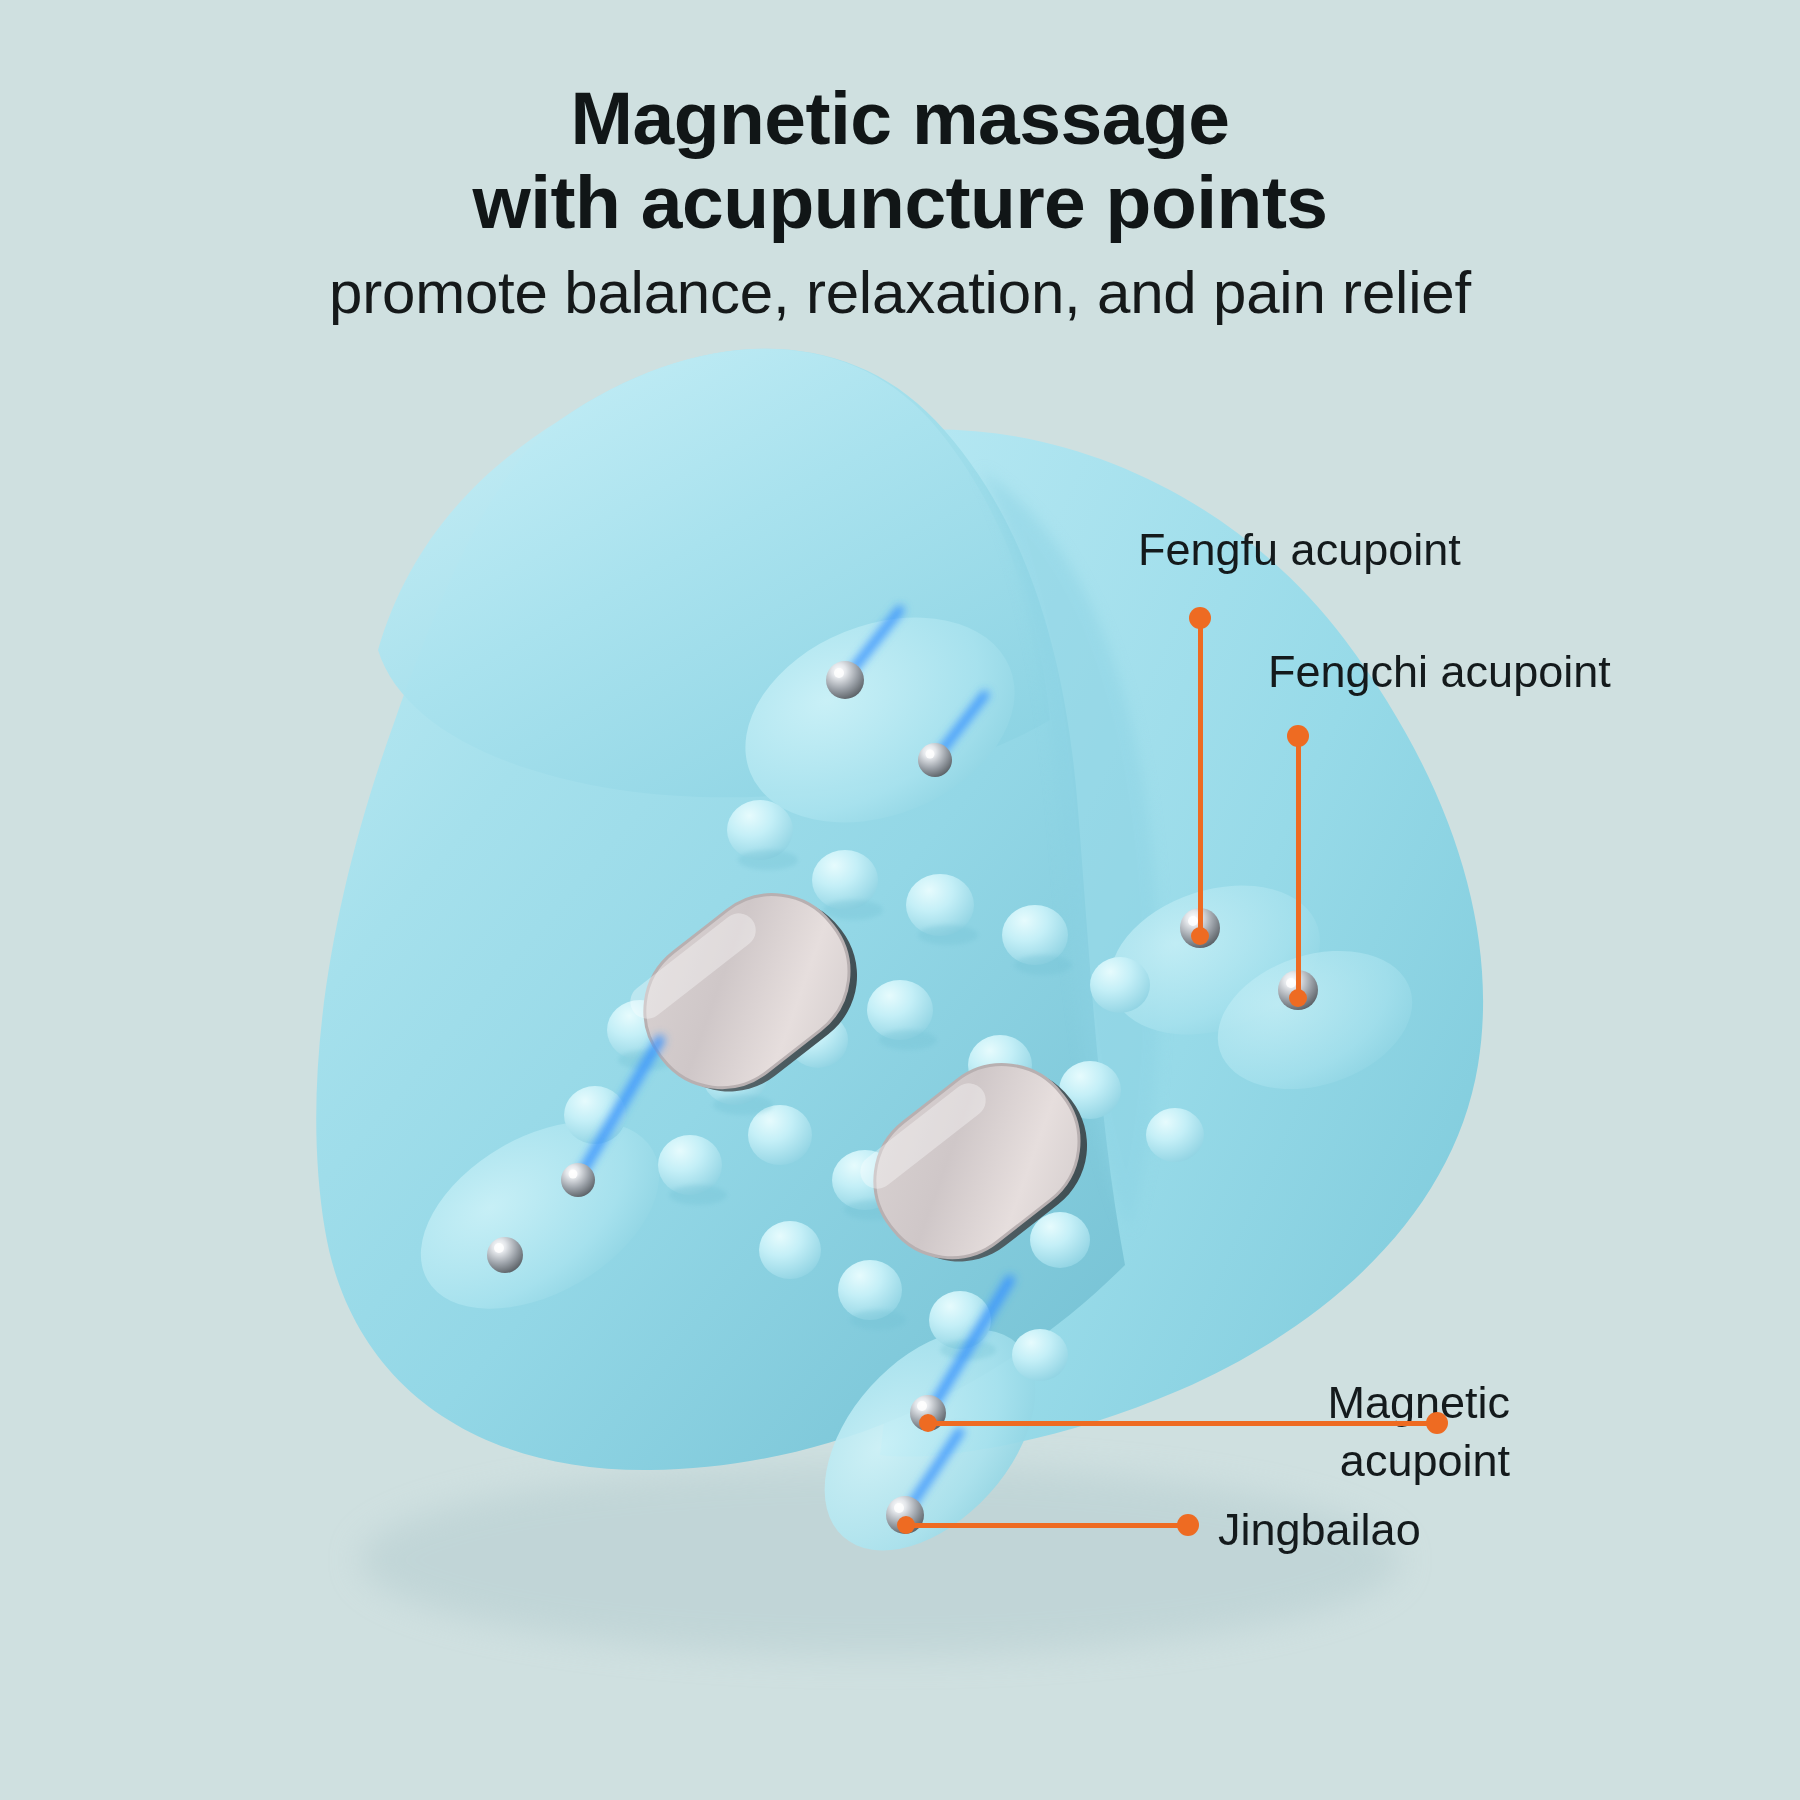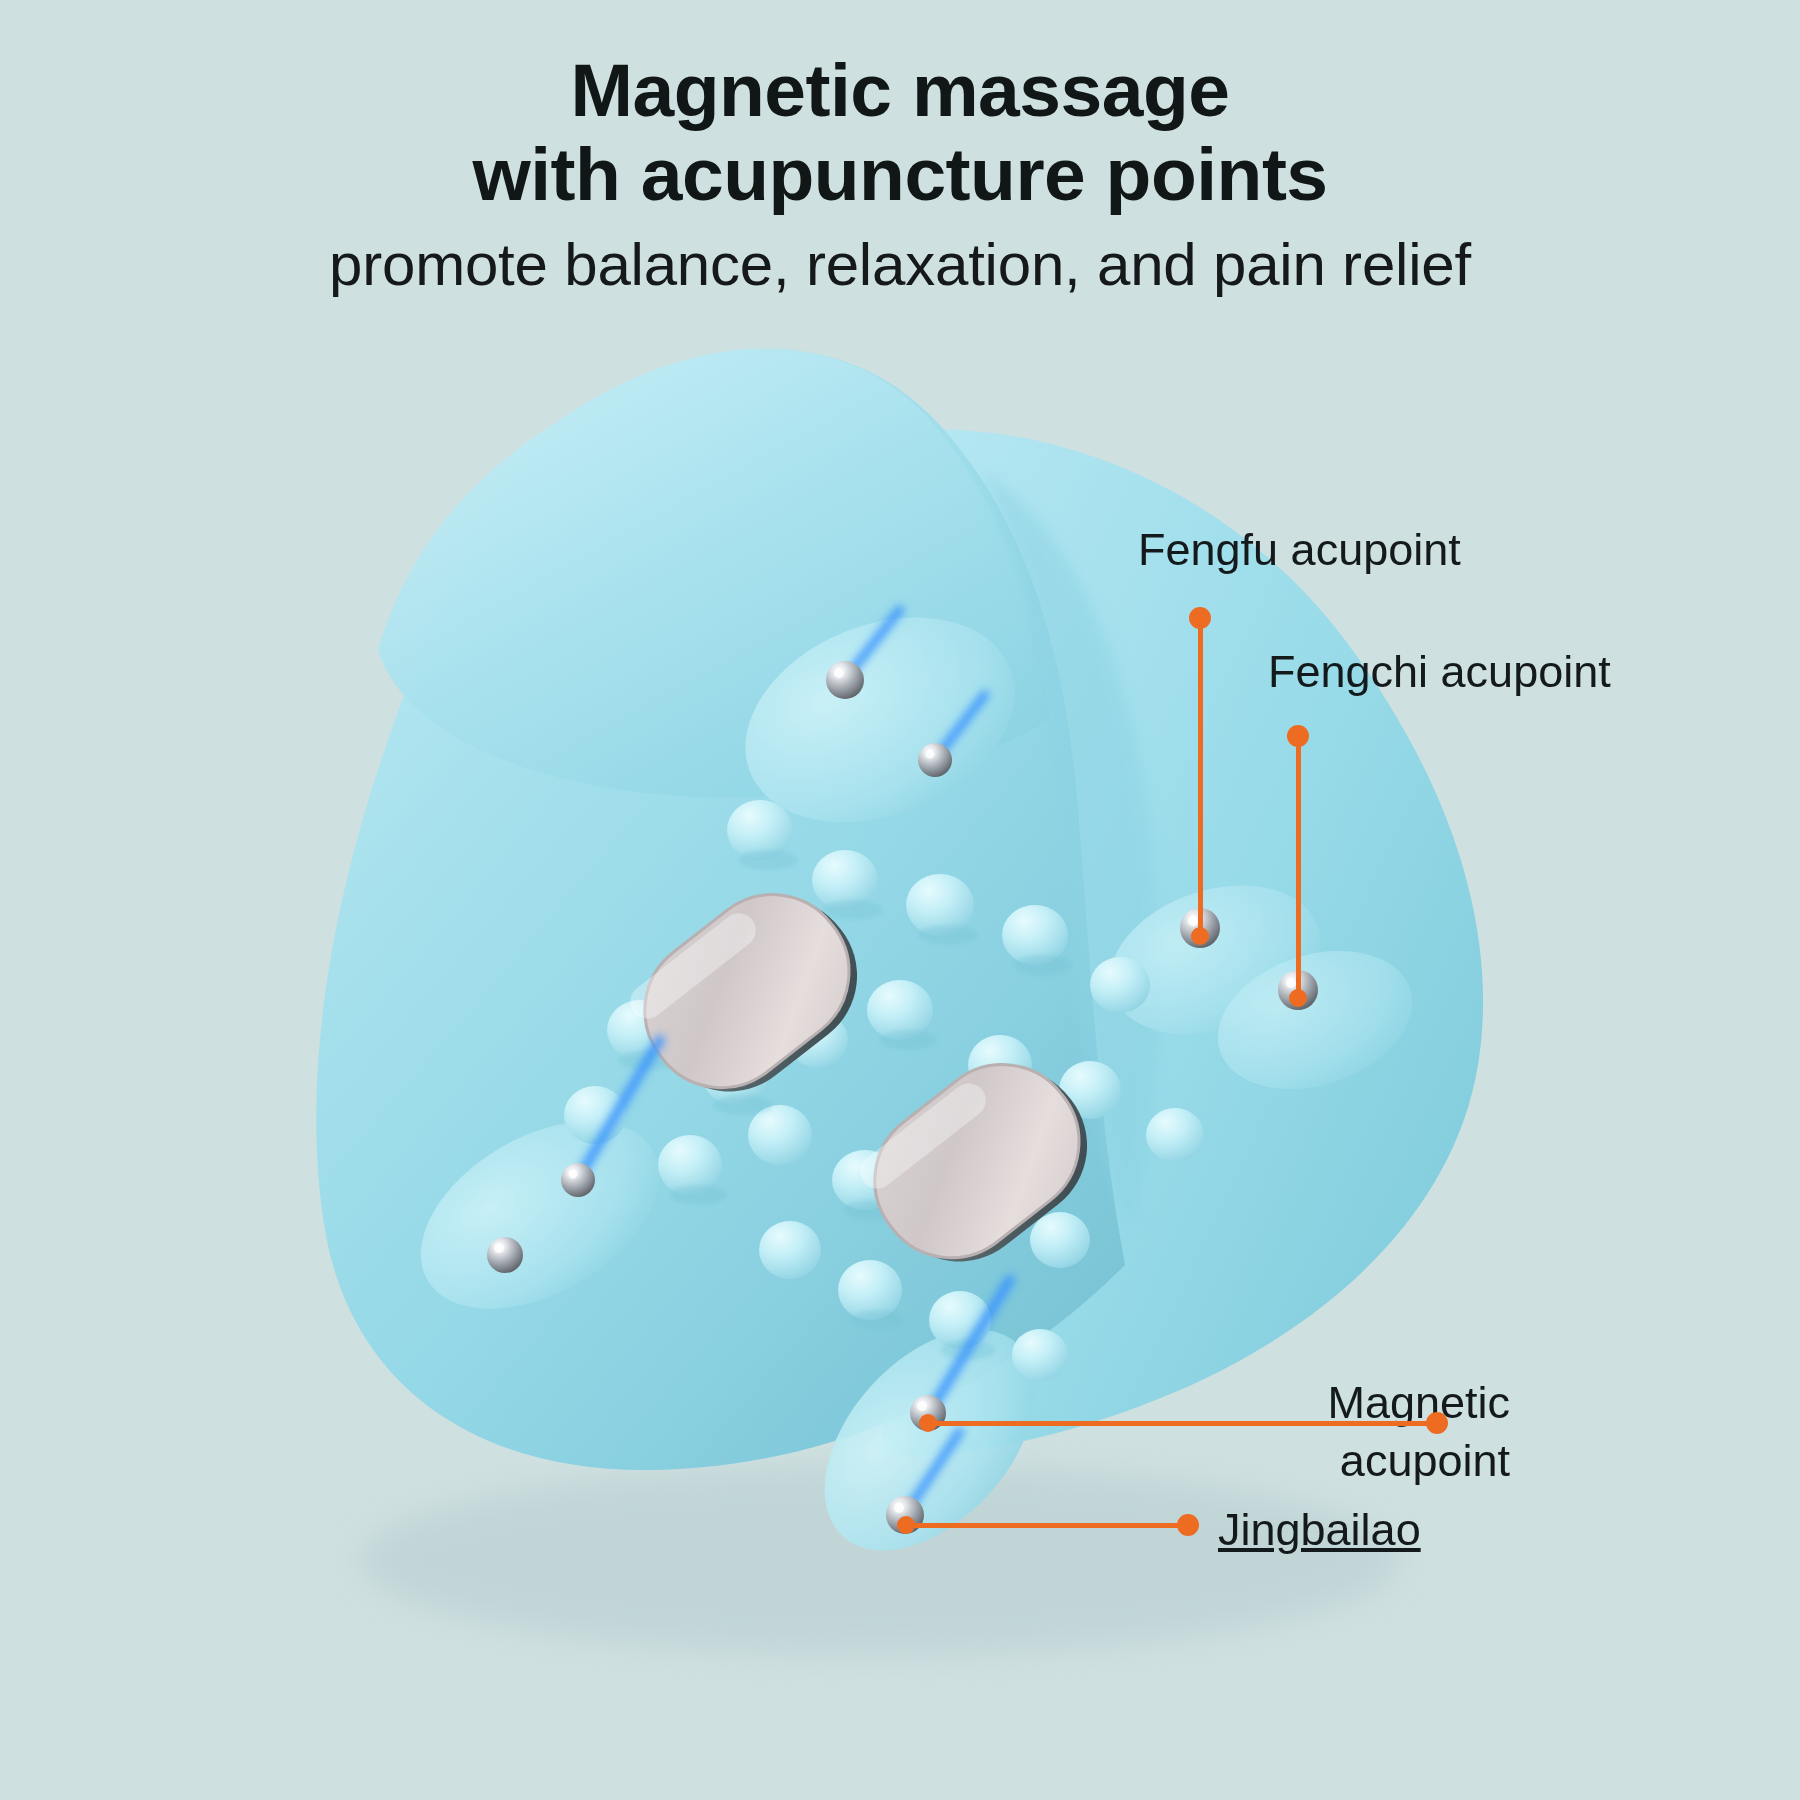--- a/index.html
+++ b/index.html
@@ -21,21 +21,21 @@
   .headings {
     position: absolute;
     left: 0;
     top: 0;
     width: 1800px;
     text-align: center;
     z-index: 40;
   }
   .title {
     margin: 0;
-    padding-top: 48px;
+    padding-top: 76px;
     font-size: 75px;
     line-height: 1.12;
     font-weight: 800;
     letter-spacing: -0.5px;
     color: #111617;
   }
   .title .l2 { display: block; }
   .subtitle {
     margin: 14px 0 16px 0;
     font-size: 60px;
@@ -304,19 +304,19 @@
       <div class="lead-dot" style="left: 1200px; top: 928px; width: 18px; height: 18px; margin-left: -9px; margin-top: -9px;"></div>
       <div class="callout-label" style="top: 635px; left: 1268px;">Fengchi acupoint</div>
       <div class="lead-line vert" style="left: 1296px; top: 728px; height: 262px;"></div>
       <div class="lead-dot" style="left: 1298px; top: 728px;"></div>
       <div class="lead-dot" style="left: 1298px; top: 990px; width: 18px; height: 18px; margin-left: -9px; margin-top: -9px;"></div>
       <div class="callout-label right" style="top: 1366px; right: 290px;">Magnetic
 acupoint</div>
       <div class="lead-line horiz" style="top: 1413px; left: 928px; width: 509px;"></div>
       <div class="lead-dot" style="left: 1437px; top: 1415px;"></div>
       <div class="lead-dot" style="left: 928px; top: 1415px; width: 18px; height: 18px; margin-left: -9px; margin-top: -9px;"></div>
-      <div class="callout-label" style="top: 1493px; left: 1218px; text-decoration: underline;">Jingbailao</div>
+      <div class="callout-label" style="top: 1493px; left: 1218px;">Jingbailao</div>
       <div class="lead-line horiz" style="top: 1515px; left: 906px; width: 282px;"></div>
       <div class="lead-dot" style="left: 1188px; top: 1517px;"></div>
       <div class="lead-dot" style="left: 906px; top: 1517px; width: 18px; height: 18px; margin-left: -9px; margin-top: -9px;"></div>
     </div>
 
 </div>
 
 </body></html>

